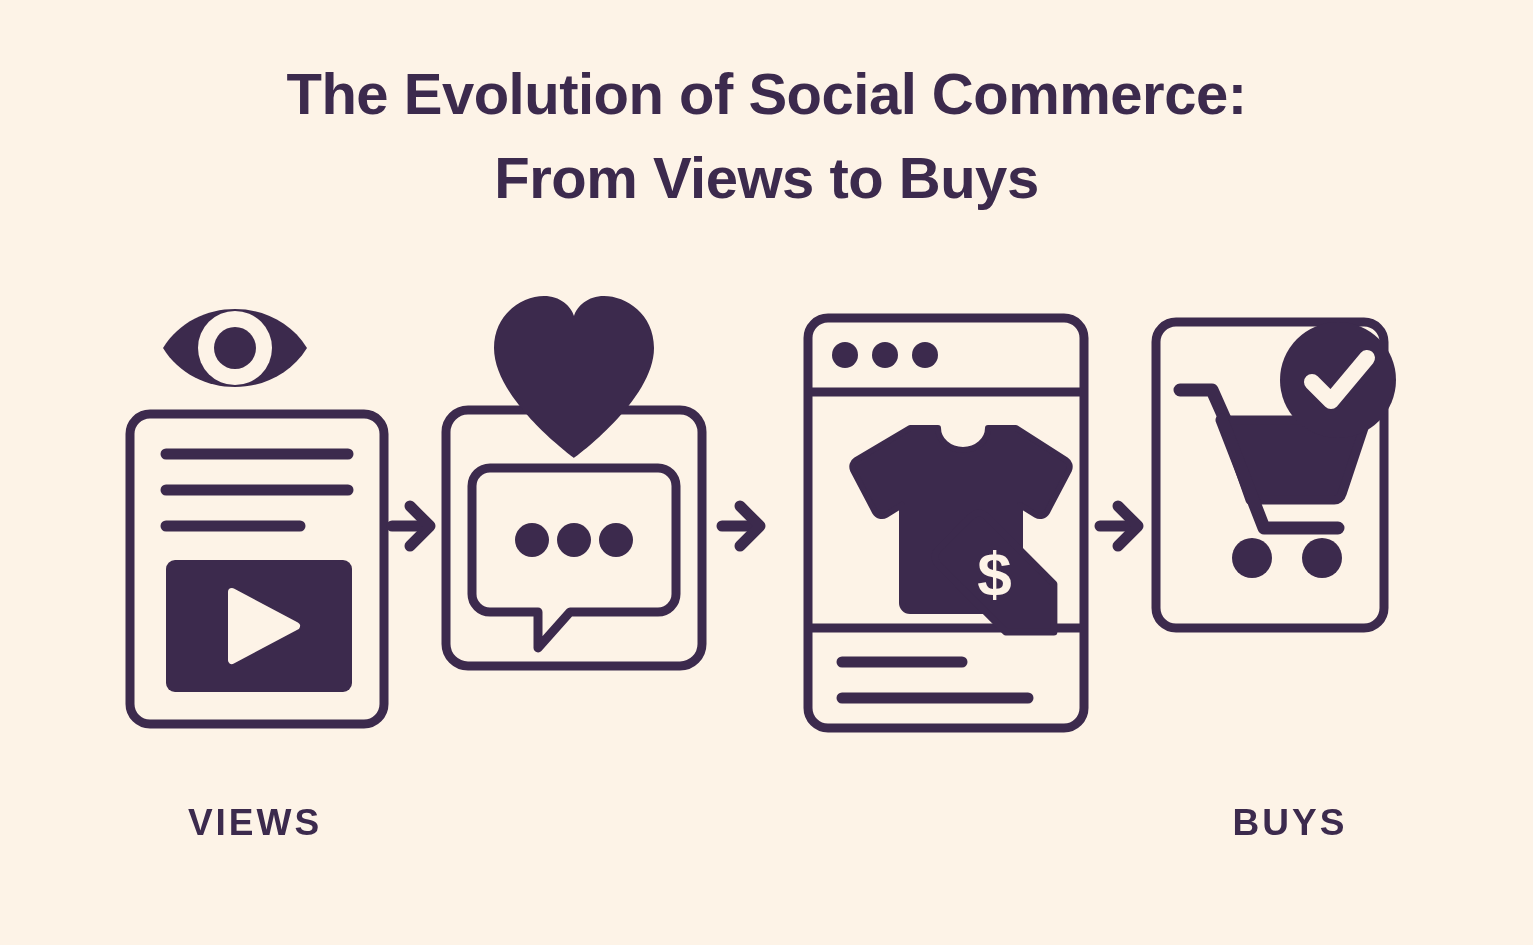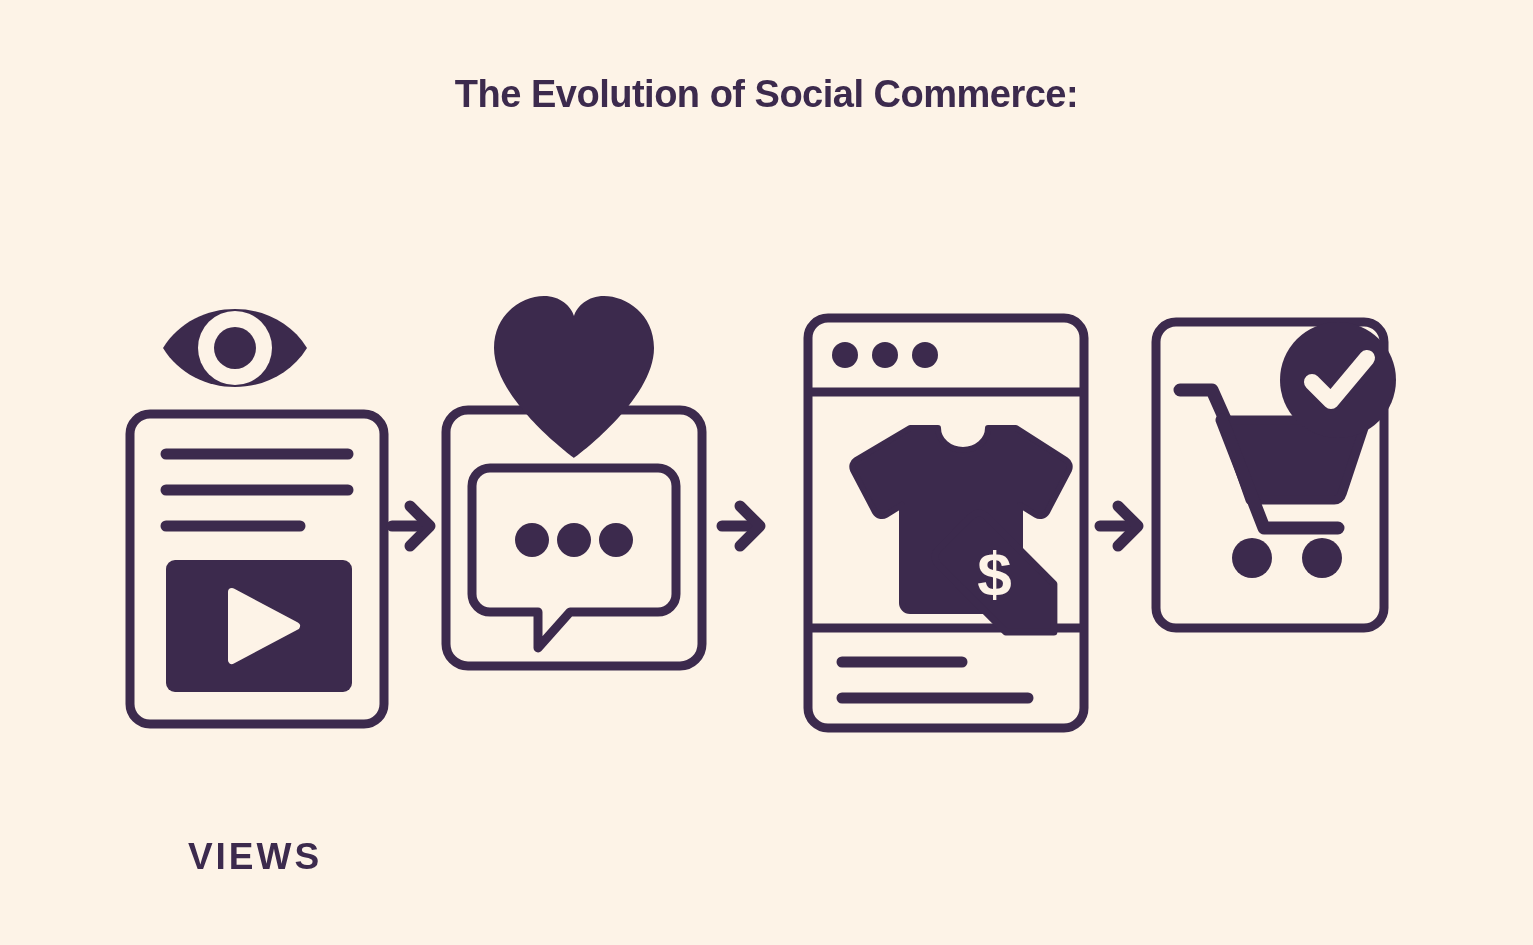--- a/index.html
+++ b/index.html
@@ -20,21 +20,21 @@
     background: #fdf3e7;
   }
   .title-block {
     position: absolute;
     left: 0;
     top: 52px;
     width: 1533px;
     text-align: center;
     color: #3c2a4d;
     font-weight: bold;
-    font-size: 38px;
+    font-size: 58px;
     line-height: 84px;
     letter-spacing: -0.5px;
   }
   .title-line1 { display: block; }
   .title-line2 { display: block; }
 
   .flow {
     position: absolute;
     left: 0;
     top: 0;
@@ -42,21 +42,20 @@
     height: 945px;
   }
   .stage-label {
     position: absolute;
     color: #3c2a4d;
     font-weight: bold;
     font-size: 37px;
     letter-spacing: 3px;
     text-align: center;
     white-space: nowrap;
-    margin-top: 34px;
   }
   .lbl-views      { left: 110px;  top: 802px; width: 290px; }
   .lbl-engagement { left: 400px;  top: 802px; width: 350px; }
   .lbl-product    { left: 790px;  top: 802px; width: 310px; }
   .lbl-buys       { left: 1140px; top: 802px; width: 300px; }
 
   svg.icon { position: absolute; overflow: visible; }
   .ico-views  { left: 120px;  top: 292px; }
   .ico-engage { left: 438px;  top: 288px; }
   .ico-prod   { left: 800px;  top: 310px; }
@@ -66,20 +65,21 @@
   .arr2 { left: 722px;  top: 498px; }
   .arr3 { left: 1100px; top: 498px; }
 </style>
 </head>
 <body>
 
 <div id="stage">
 
   <div class="title-block">
     <span class="title-line1">The Evolution of Social Commerce:</span>
+    <span class="title-line2">From Views to Buys</span>
   </div>
 
   <div class="flow">
 
     <svg class="icon ico-views" width="290" height="440" viewBox="0 0 290 440">
 
       <g>
         <path d="M43 56 C 75 4, 155 4, 187 56 C 155 108, 75 108, 43 56 Z" fill="#3c2a4d"></path>
         <circle cx="115" cy="56" r="37" fill="#fdf3e7"></circle>
         <circle cx="115" cy="56" r="21" fill="#3c2a4d"></circle>
@@ -189,15 +189,16 @@
         <circle cx="174" cy="266" r="20" fill="#3c2a4d"></circle>
       </g>
 
       <g>
         <circle cx="190" cy="88" r="58" fill="#3c2a4d"></circle>
         <polyline points="164,90 183,109 219,66" fill="none" stroke="#fdf3e7" stroke-width="16" stroke-linecap="round" stroke-linejoin="round"></polyline>
       </g>
     </svg>
 
     <div class="stage-label lbl-views">VIEWS</div>
+    <div class="stage-label lbl-buys">BUYS</div>
 
   </div>
 </div>
 
 </body></html>

